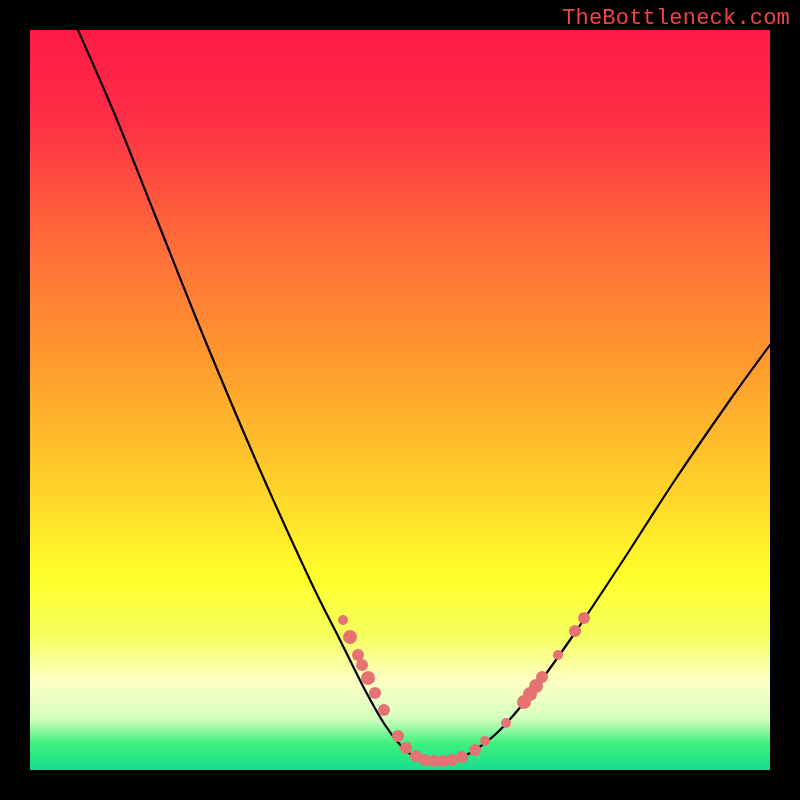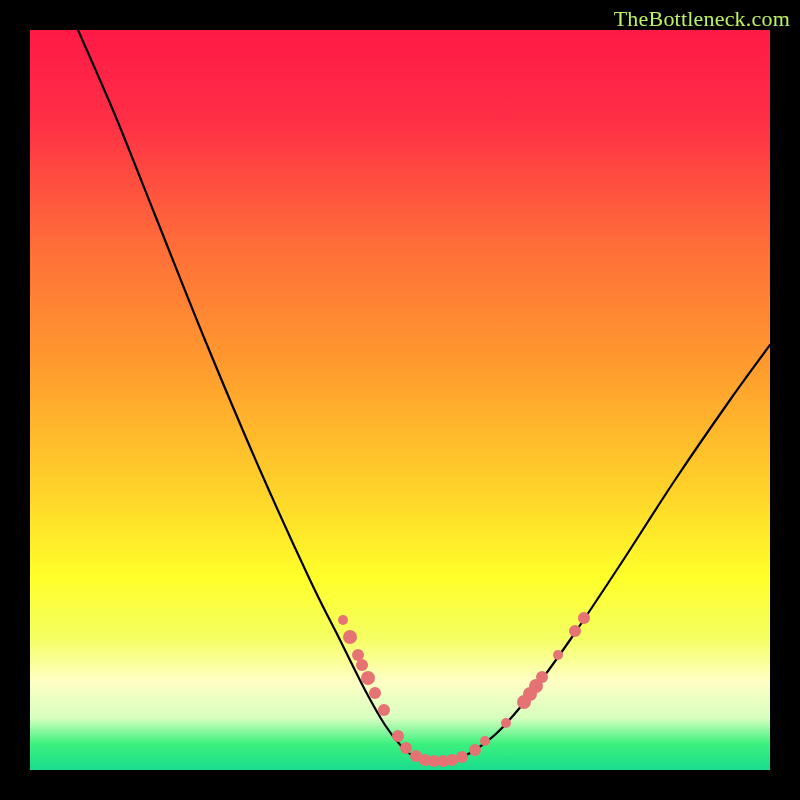--- a/index.html
+++ b/index.html
@@ -22,23 +22,23 @@
   .gradient {
     position: absolute;
     left: 0; top: 0; right: 0; bottom: 0;
   }
   .watermark {
     position: absolute;
     top: 6px;
     right: 10px;
     font-size: 22px;
     font-weight: 500;
-    color: #bef264;
+    color: #ef4444;
     letter-spacing: 0.2px;
-    font-family: Liberation Serif, serif;
+    font-family: Liberation Mono, monospace;
   }
   svg.curve {
     position: absolute;
     left: 0; top: 0;
   }
 </style>
 </head>
 <body>
 
 <div class="frame">

